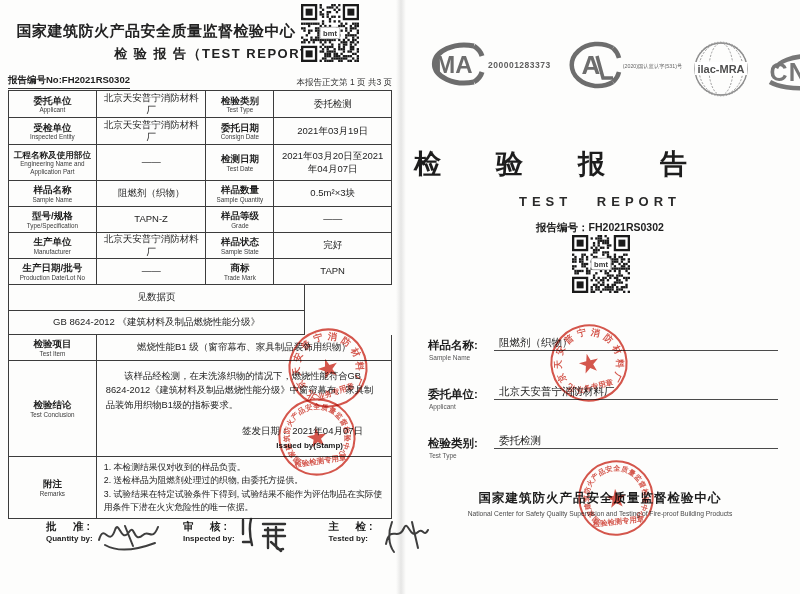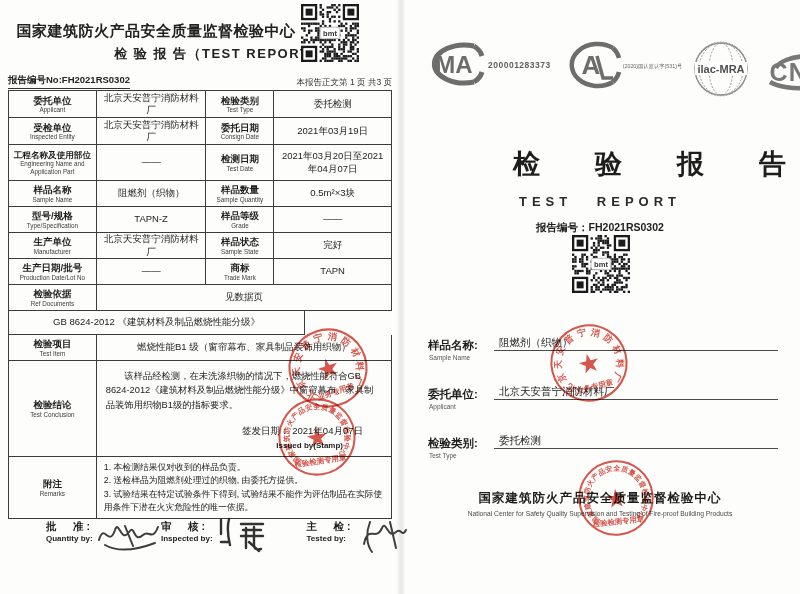--- a/index.html
+++ b/index.html
@@ -35,21 +35,21 @@
   .cl2{font-size:10.5px;font-weight:bold;letter-spacing:3px;color:#1d1d1d;white-space:nowrap}
   .en2{font-size:8px;font-weight:bold;color:#1d1d1d;white-space:nowrap}
   .sigink{margin-left:2px;margin-top:-4px}
   
   .logo-row{position:absolute;left:16px;top:38px;width:372px;display:flex;align-items:flex-start}
   .logo{display:flex;flex-direction:row;align-items:center}
   .logo-num{font-size:8.5px;font-weight:bold;color:#5e5e5e;margin-top:1px;letter-spacing:.5px}
   .logo-cap{font-size:5.3px;color:#666;margin-top:3px;white-space:nowrap}
   .cnas-cap{font-size:6.5px;color:#5e5e5e;line-height:1.5;margin-left:6px;margin-top:8px}
   .cnas-cap .b{font-weight:bold}
-  .rp-title{position:absolute;top:146px;width:100%;text-align:right;font-size:27px;font-weight:bold;letter-spacing:14px;text-indent:14px;color:#1d1d1d}
+  .rp-title{position:absolute;top:146px;width:100%;text-align:left;font-size:27px;font-weight:bold;letter-spacing:14px;text-indent:14px;color:#1d1d1d}
   .rp-sub{position:absolute;top:194px;width:100%;text-align:center;font-size:13px;font-weight:600;letter-spacing:5px;word-spacing:16px;color:#2a2a2a}
   .rp-repno{position:absolute;top:221px;width:100%;text-align:center;font-size:10.5px;font-weight:bold;color:#1d1d1d}
   .rp-qr{position:absolute;left:172px;top:235px}
   .rp-fields{position:absolute;left:28px;top:338px;width:352px}
   .field{position:relative;height:34px;margin-bottom:15px}
   .flabel{position:absolute;left:0;top:0;font-size:11.5px;font-weight:bold;color:#1d1d1d;white-space:nowrap}
   .fen{position:absolute;left:1px;top:16px;font-size:6.5px;color:#555}
   .fline{position:absolute;left:66px;top:-2px;width:284px;border-bottom:1px solid #4a4a4a;height:15px;font-size:10.5px;padding-left:5px;color:#222;white-space:nowrap}
   .rp-footer-cn{position:absolute;top:490px;width:100%;text-align:center;font-size:12.5px;font-weight:bold;letter-spacing:1px;color:#1d1d1d}
   .rp-footer-en{position:absolute;top:510px;width:100%;text-align:center;font-size:6.7px;color:#4a4a4a}
@@ -399,24 +399,20 @@
         </div>
         <div class="cell" style="width: 68px;">
           <div class="cl">商标</div>
           <div class="en">Trade Mark</div>
         </div>
         <div class="cell" style="width: 118px;">
           <div class="val">TAPN</div>
         </div>
       </div>
       <div class="trow" style="height: 26px;">
-        <div class="cell" style="width: 88px;">
-          <div class="cl">检验依据</div>
-          <div class="en">Ref Documents</div>
-        </div>
         <div class="cell" style="width: 296px;">
           <div class="val">见数据页</div>
         </div>
       </div>
       <div class="trow" style="height: 24px;">
         <div class="cell" style="width: 296px;">
           <div class="val">GB 8624-2012 《建筑材料及制品燃烧性能分级》</div>
         </div>
       </div>
       <div class="trow" style="height: 26px;">
@@ -455,21 +451,21 @@
   <div class="sigrow">
     <div class="sig" style="margin-left:38px">
       <div>
         <div class="cl2">批　准:</div>
         <div class="en2">Quantity by:</div>
       </div>
       <svg class="sigink" width="66" height="40" viewBox="0 0 66 40">
         <path d="M4 24 C9 6 14 32 20 14 C24 3 26 28 34 16 C40 7 38 28 48 19 C54 13 57 26 63 11 M10 29 C24 37 44 33 60 27 M30 10 l8 20" fill="none" stroke="#1c1c1c" stroke-width="2" stroke-linecap="round" opacity=".85"></path>
       </svg>
     </div>
-    <div class="sig" style="">
+    <div class="sig" style="margin-left:22px">
       <div>
         <div class="cl2">审　核:</div>
         <div class="en2">Inspected by:</div>
       </div>
       <svg class="sigink" width="58" height="42" viewBox="0 0 58 42">
         <path d="M6 4 v14 M14 3 c-2 8 -1 18 1 26 M6 26 h8 M26 8 h22 M28 14 h18 M26 20 h22 M31 12 v20 M39 11 v18 c0 4 3 5 7 4 M34 26 l10 9" fill="none" stroke="#1c1c1c" stroke-width="2.4" stroke-linecap="round" opacity=".9"></path>
       </svg>
     </div>
     <div class="sig" style="margin-left:34px">
       <div>

